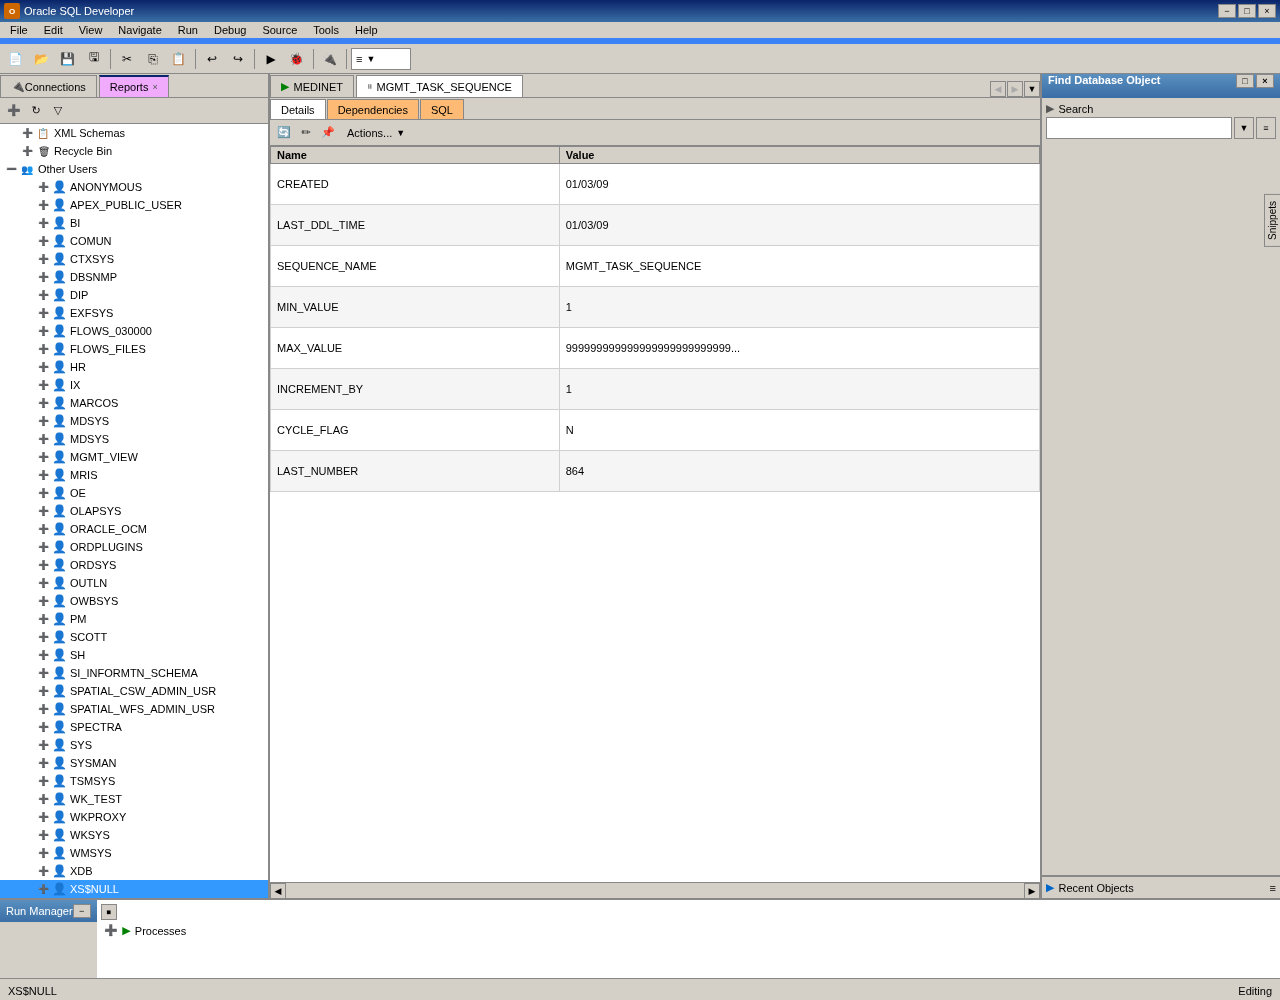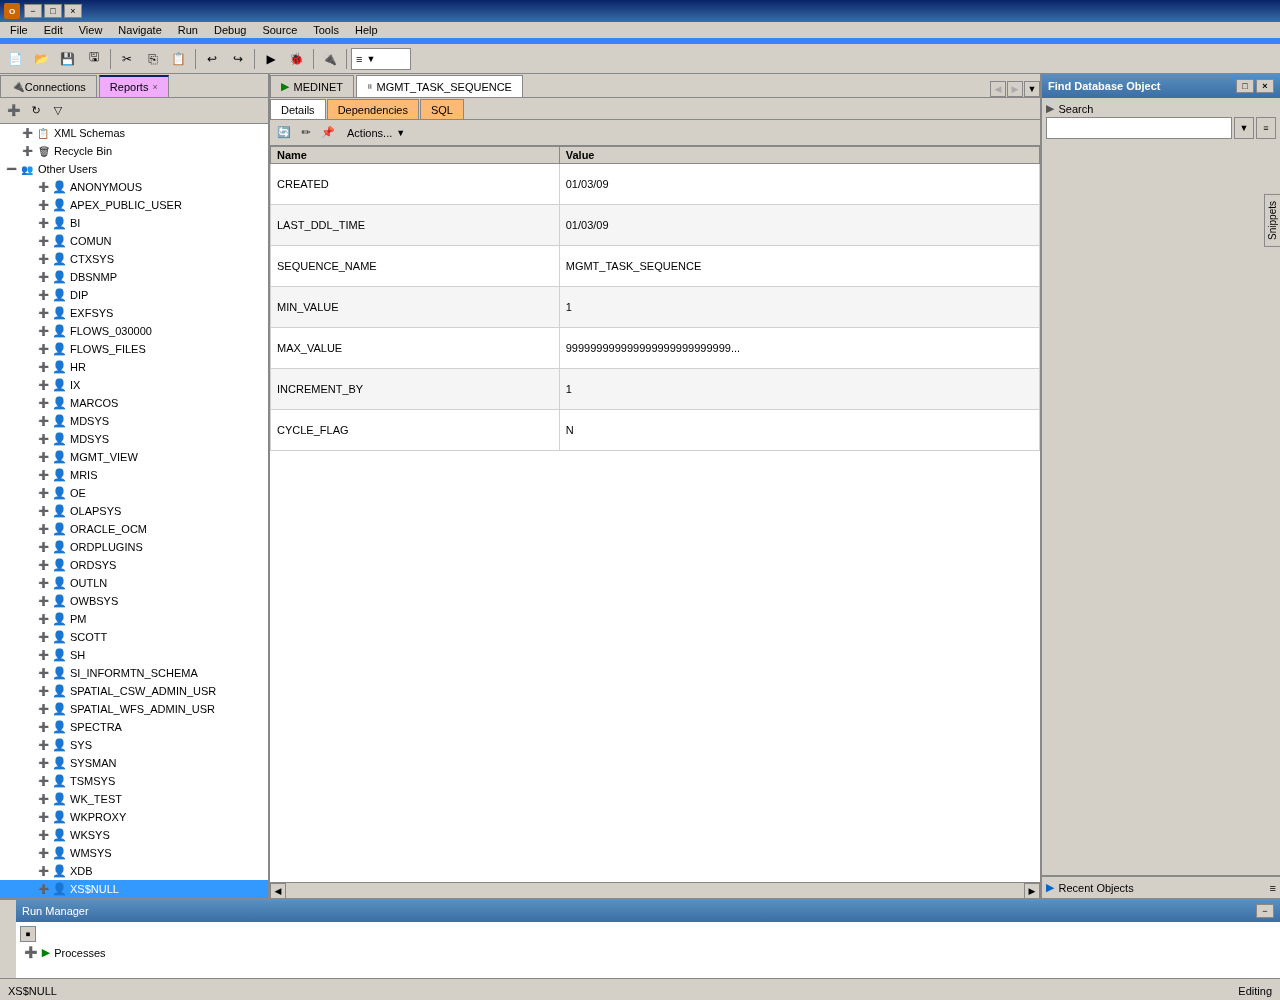--- a/index.html
+++ b/index.html
@@ -233,21 +233,20 @@
     
     .right-sidebar {
       width: 240px;
       display: flex;
       flex-direction: column;
       background: #d4d0c8;
       border-left: 2px solid #888;
     }
     .right-sidebar-header {
       display: flex;
-      align-items: center;
       background: linear-gradient(to bottom, #5a8fc0, #3a6ea5);
       color: white;
       height: 24px;
       padding: 0 6px;
       font-size: 11px;
       font-weight: bold;
     }
     .right-sidebar-content {
       flex: 1;
       display: flex;
@@ -278,22 +277,21 @@
       background: #d4d0c8;
       cursor: pointer;
     }
 
     
     .bottom-panel {
       height: 80px;
       background: #d4d0c8;
       border-top: 2px solid #888;
       display: flex;
-      flex-direction: column;
-      padding-left: 16px;
+      flex-direction: row;
     }
     .bottom-panel-header {
       display: flex;
       align-items: center;
       background: linear-gradient(to bottom, #5a8fc0, #3a6ea5);
       color: white;
       height: 22px;
       padding: 0 6px;
       font-size: 11px;
     }
@@ -367,20 +365,21 @@
       flex-direction: column;
       flex: 1;
       overflow: hidden;
     }
   </style>
 </head>
 <body>
 
 <div class="title-bar">
   <span class="title-bar-icon">O</span>
+  <span class="title-bar-text">Oracle SQL Developer</span>
   <div class="title-bar-buttons">
     <div class="title-bar-btn">−</div>
     <div class="title-bar-btn">□</div>
     <div class="title-bar-btn">×</div>
   </div>
 </div>
 
 <div class="menu-bar">
   <span class="menu-item">File</span>
   <span class="menu-item">Edit</span>
@@ -729,20 +728,24 @@
       <td>999999999999999999999999999...</td>
     </tr>
               <tr>
       <td>INCREMENT_BY</td>
       <td>1</td>
     </tr>
               <tr>
       <td>CYCLE_FLAG</td>
       <td>N</td>
     </tr>
+              <tr>
+      <td>LAST_NUMBER</td>
+      <td>864</td>
+    </tr>
             </tbody>
         </table>
       </div>
 
       <div class="scrollbar-h" style="width:100%; border-top:1px solid #888;">
         <div class="scroll-btn">◀</div>
         <div style="flex:1; height:14px; background:#d4d0c8;"></div>
         <div class="scroll-btn">▶</div>
       </div>
     </div>

